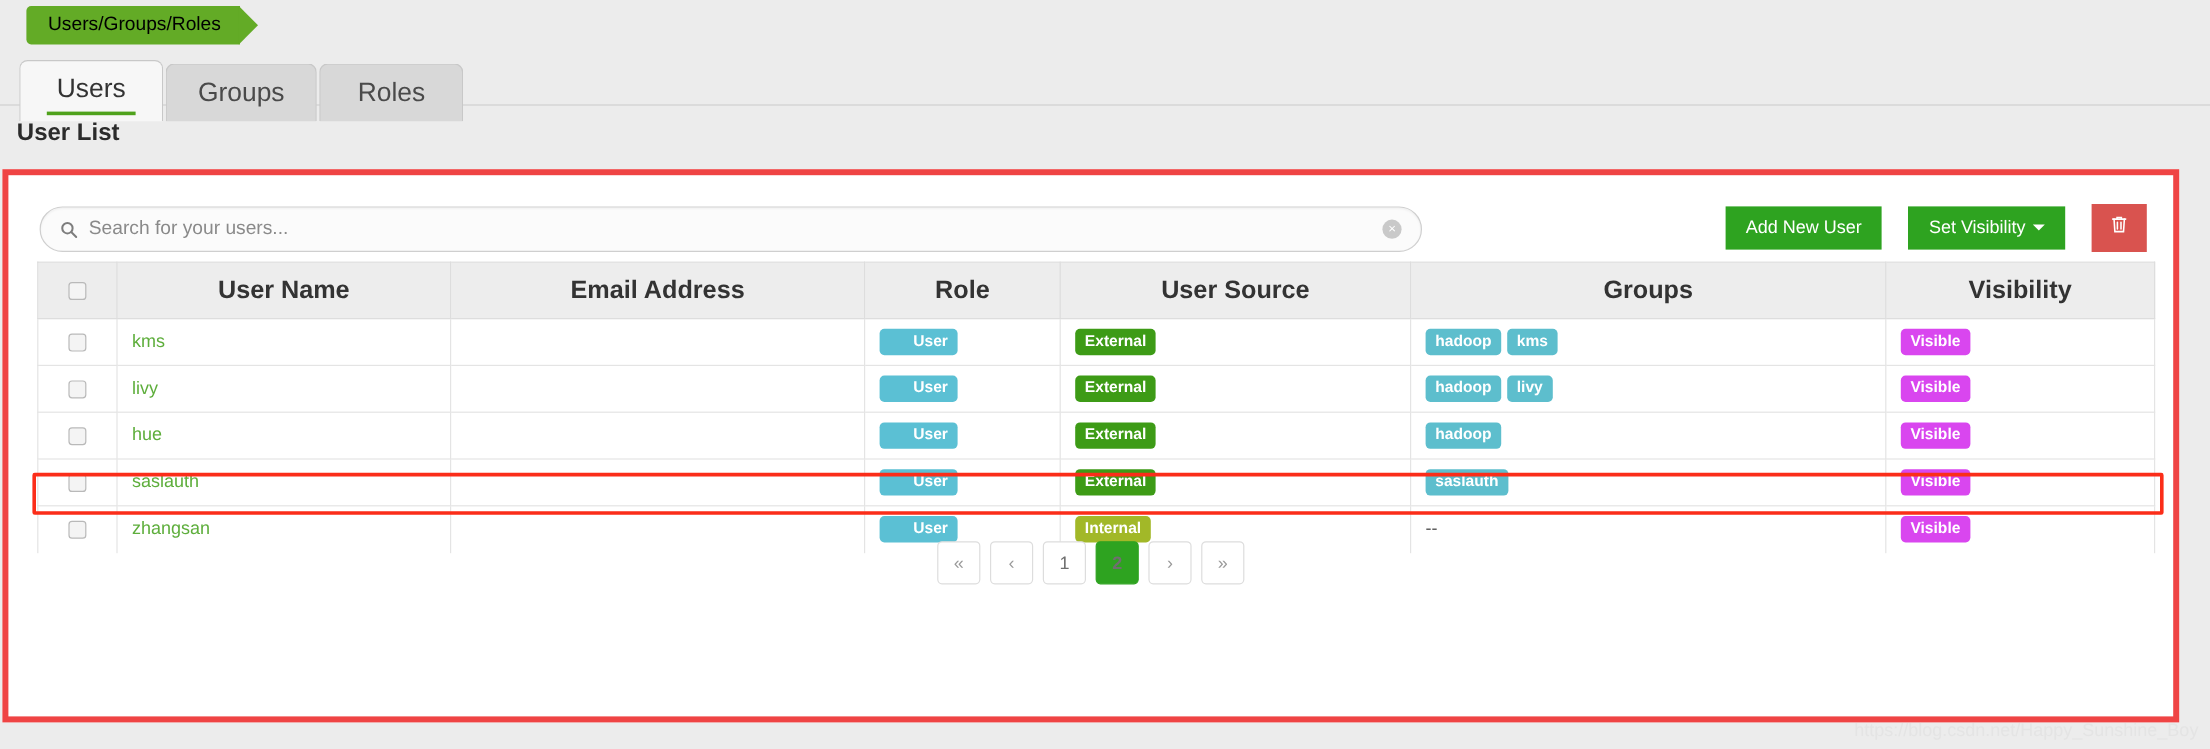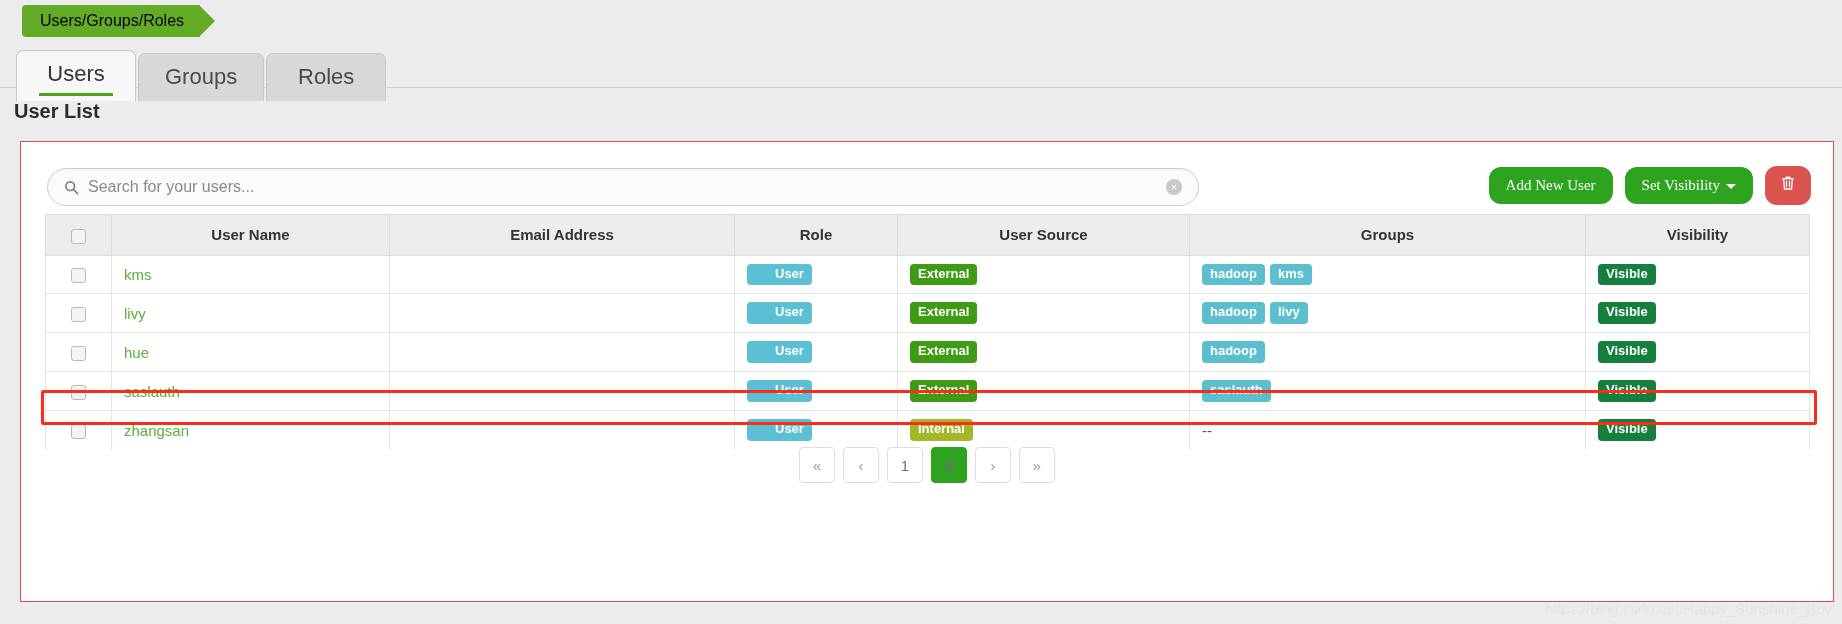--- a/index.html
+++ b/index.html
@@ -68,24 +68,24 @@
   }
 
   
   .page-title {
     position: absolute; left: 14px; top: 100px;
     font-size: 20px; font-weight: bold; color: #2b2b2b;
   }
 
   
   .card {
-    position: absolute; left: 20px; top: 141px;
+    position: absolute; left: 2px; top: 141px;
     width: 1814px; height: 461px;
     background: #ffffff;
-    border: 1px solid #ef4444;
+    border: 5px solid #ef4444;
   }
 
   
   .toolbar {
     position: relative;
     height: 72px;
     padding: 19px 22px 0 24px;
   }
   .search-box {
     position: absolute; left: 26px; top: 26px;
@@ -119,27 +119,28 @@
     text-align: center;
     cursor: pointer;
     flex: none;
   }
 
   .btn-group {
     position: absolute; right: 22px; top: 24px;
     display: flex; align-items: center; gap: 12px;
   }
   .btn {
-    border: none; border-radius: 12px;
-    font-family: Liberation Serif, serif;
+    border: none; border-radius: 0;
+    font-family: Liberation Sans, sans-serif;
     font-size: 15px; color: #ffffff;
     padding: 10px 17px;
     cursor: pointer;
     white-space: nowrap;
     line-height: 1.1;
+    margin-left: 10px;
   }
   .btn-green { background: #2ea320; }
   .btn-red {
     background: #d9534f;
     padding: 9px 15px;
     display: flex; align-items: center; justify-content: center;
   }
   .caret {
     display: inline-block;
     margin-left: 6px;
@@ -152,21 +153,21 @@
   
   .tbl-wrap { padding: 0 24px; }
   table.userlist {
     width: 100%;
     border-collapse: collapse;
     table-layout: fixed;
   }
   table.userlist th {
     background: #ededed;
     border: 1px solid #dddddd;
-    font-size: 15px;
+    font-size: 21px;
     font-weight: bold;
     color: #333;
     padding: 11px 6px;
     text-align: center;
   }
   table.userlist td {
     border: 1px solid #e4e4e4;
     padding: 8px 12px;
     font-size: 15px;
     color: #444;
@@ -202,21 +203,21 @@
     font-weight: bold;
     color: #ffffff;
     line-height: 1.15;
     margin-right: 5px;
     white-space: nowrap;
   }
   .b-role     { background: #5bc0d4; padding-left: 28px; }
   .b-external { background: #3d9b16; }
   .b-internal { background: #a2b828; }
   .b-group    { background: #5dbecd; }
-  .b-visible  { background: #15803d; }
+  .b-visible  { background: #d946ef; }
   .dashes { color: #555; font-size: 15px; }
 
   
   tr.highlight-row td { border-top-color: transparent; border-bottom-color: transparent; }
   .row-highlight-box {
     position: absolute;
     left: 20px; top: 248px;
     width: 1776px; height: 35px;
     border: 3px solid #fb2d19;
     border-radius: 2px;

